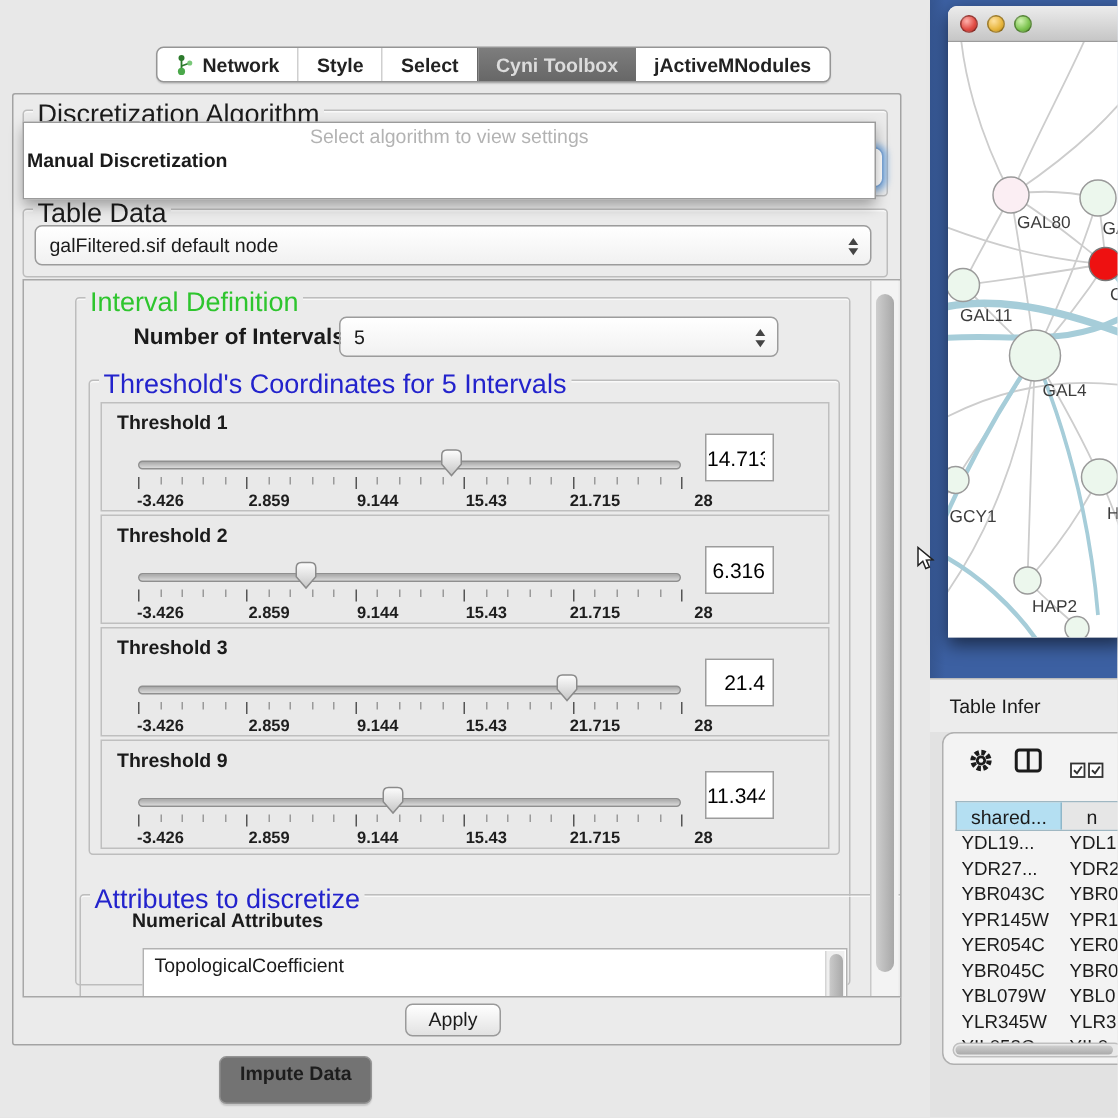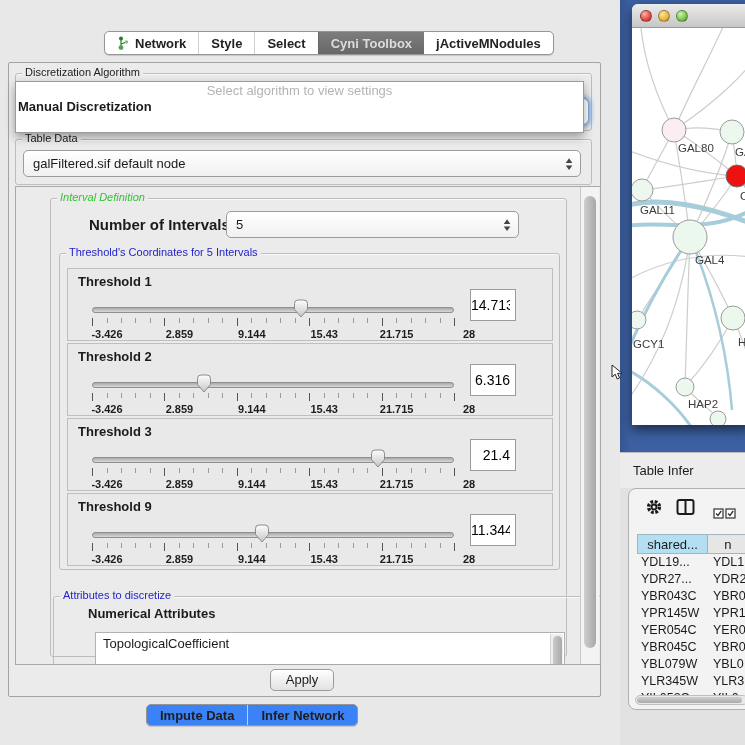--- a/index.html
+++ b/index.html
@@ -23,21 +23,21 @@
   #top-tabs .tab:first-child { border-left:none; }
   #top-tabs .tab.sel { background:linear-gradient(#7d7d7d,#676767); color:#dcdcdc; border-left-color:#676767; }
   #top-tabs .tab.sel + .tab { border-left:none; }
 
   #frame { left:8px; top:62px; width:593px; height:635px; background:#ebebeb;
     border:1px solid #a3a3a3; border-radius:2px; }
 
   .group { position:absolute; border:1px solid #bdbdbd; border-radius:3px;
     box-shadow:inset 0 1px 0 rgba(255,255,255,.7); }
   .glabel { position:absolute; top:-8px; left:6px; background:#ebebeb; padding:0 3px;
-    font-size:11px; white-space:nowrap; }
+    font-size:18px; white-space:nowrap; }
 
   
   #algo-group { left:6px; top:10px; width:577px; height:58px; }
   #algo-combo { left:14px; top:35px; width:566px; height:27px; background:#fff;
     border:1px solid #7da7d8; border-radius:6px;
     box-shadow:0 0 4px 2px rgba(95,155,220,.75); }
   #algo-combo .spin { right:6px; top:5px; }
 
   
   #popup { left:6px; top:18px; width:569px; height:52px; background:#fff;
@@ -52,21 +52,21 @@
   .combo .ctext { position:absolute; left:9px; top:5px; }
   .spin { position:absolute; width:9px; display:flex; flex-direction:column; align-items:center; line-height:7px; }
   .spin span { font-size:8px; color:#444; transform:scaleX(1.4); }
   #td-combo { left:14px; top:87px; width:558px; height:27px; }
   #td-combo .spin { right:7px; top:6px; }
 
   #scrollarea { left:6px; top:123px; width:586px; height:479px; background:#ebebeb;
     border:1px solid #a8a8a8; overflow:hidden; }
 
   #int-group { left:34px; top:11px; width:517px; height:459px; }
-  #int-group > .glabel { color:#2ec52e;font-style:italic; }
+  #int-group > .glabel { color:#2ec52e; }
   #num-label { left:38px; top:17px; font-size:15px; font-weight:bold; }
   #num-combo { left:175px; top:12px; width:293px; height:27px; }
   #num-combo .spin { right:7px; top:6px; }
 
   #thr-group { left:8px; top:54px; width:501px; height:317px; }
   #thr-group > .glabel { color:#2323cc; }
 
   .tblock { position:absolute; left:7px; width:486px; height:73px;
     background:#e9e9e9; border:1px solid #bfbfbf; }
   .tb-title { position:absolute; left:10px; top:5px; font-size:13px; font-weight:bold; }
@@ -95,21 +95,21 @@
     background:linear-gradient(90deg,#cacaca,#a9a9a9); }
 
   #vscroll { left:564px; top:0; width:19px; height:477px; background:#f3f3f3; border-left:1px solid #c9c9c9; }
   #vscroll .th { position:absolute; left:3px; top:9px; width:12px; height:452px; border-radius:6px;
     background:linear-gradient(90deg,#cecece,#a8a8a8); }
 
   #apply-btn { left:261px; top:606px; width:64px; height:22px;
     background:linear-gradient(#ffffff,#e2e2e2); border:1px solid #9a9a9a; border-radius:5px;
     font-size:13px; text-align:center; line-height:20px; }
 
-  #bottom-tabs { left:146px; top:704px; height:22px; display:flex; background:#3b82f6;
+  #bottom-tabs { left:146px; top:704px; height:32px; display:flex; background:#737373;
     border:1px solid #949494; border-radius:5px; overflow:hidden; box-shadow:0 1px 1px rgba(0,0,0,.15); }
   #bottom-tabs .tab { padding:0 13px; font-size:13px; font-weight:bold; line-height:21px; color:#1d1d1d; border-left:1px solid #cdcdcd; }
   #bottom-tabs .tab:first-child { border-left:none; }
   #bottom-tabs .tab.sel { background:linear-gradient(#989898,#7f7f7f); color:#dedede; border-left-color:#7f7f7f; }
   #bottom-tabs .tab.sel + .tab { border-left:none; }
 
   
   #desktop { left:620px; top:0; width:125px; height:452px; background:linear-gradient(90deg,#35558f 0,#3c60a2 10px,#3c60a2 100%); }
   #netwin { left:632px; top:4px; width:118px; height:421px; background:#fff;
     border-radius:6px 0 0 0; box-shadow:0 5px 12px rgba(0,0,0,.55); overflow:hidden; }
@@ -430,21 +430,20 @@
       <div id="vscroll" class="abs">
         <div class="th"></div>
       </div>
     </div>
 
     <div id="apply-btn" class="abs">Apply</div>
   </div>
 
   <div id="bottom-tabs" class="abs">
       <div class="tab">Impute Data</div>
-      <div class="tab">Infer Network</div>
     </div>
 </div>
 
 <div id="desktop" class="abs"></div>
 
 <div id="netwin" class="abs">
   <div id="net-title">
     <div id="lt-close" class="light"></div>
     <div id="lt-min" class="light"></div>
     <div id="lt-zoom" class="light"></div>

